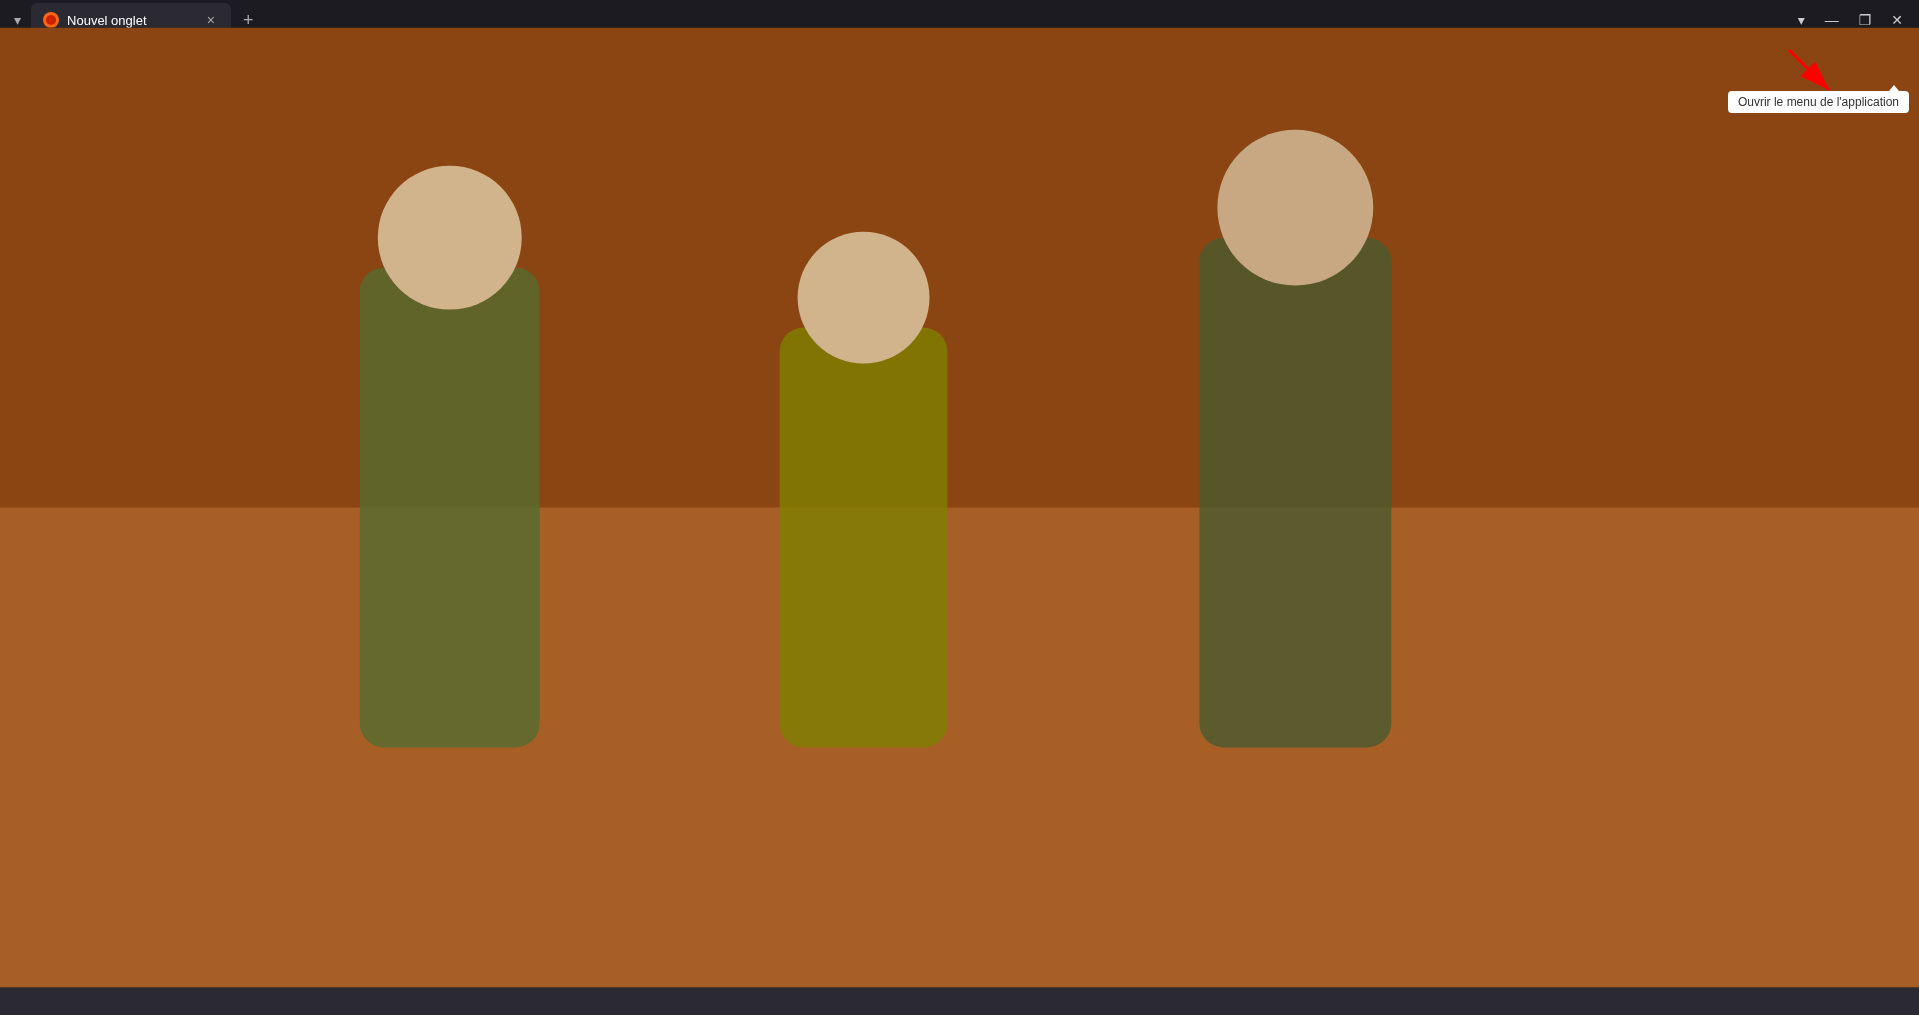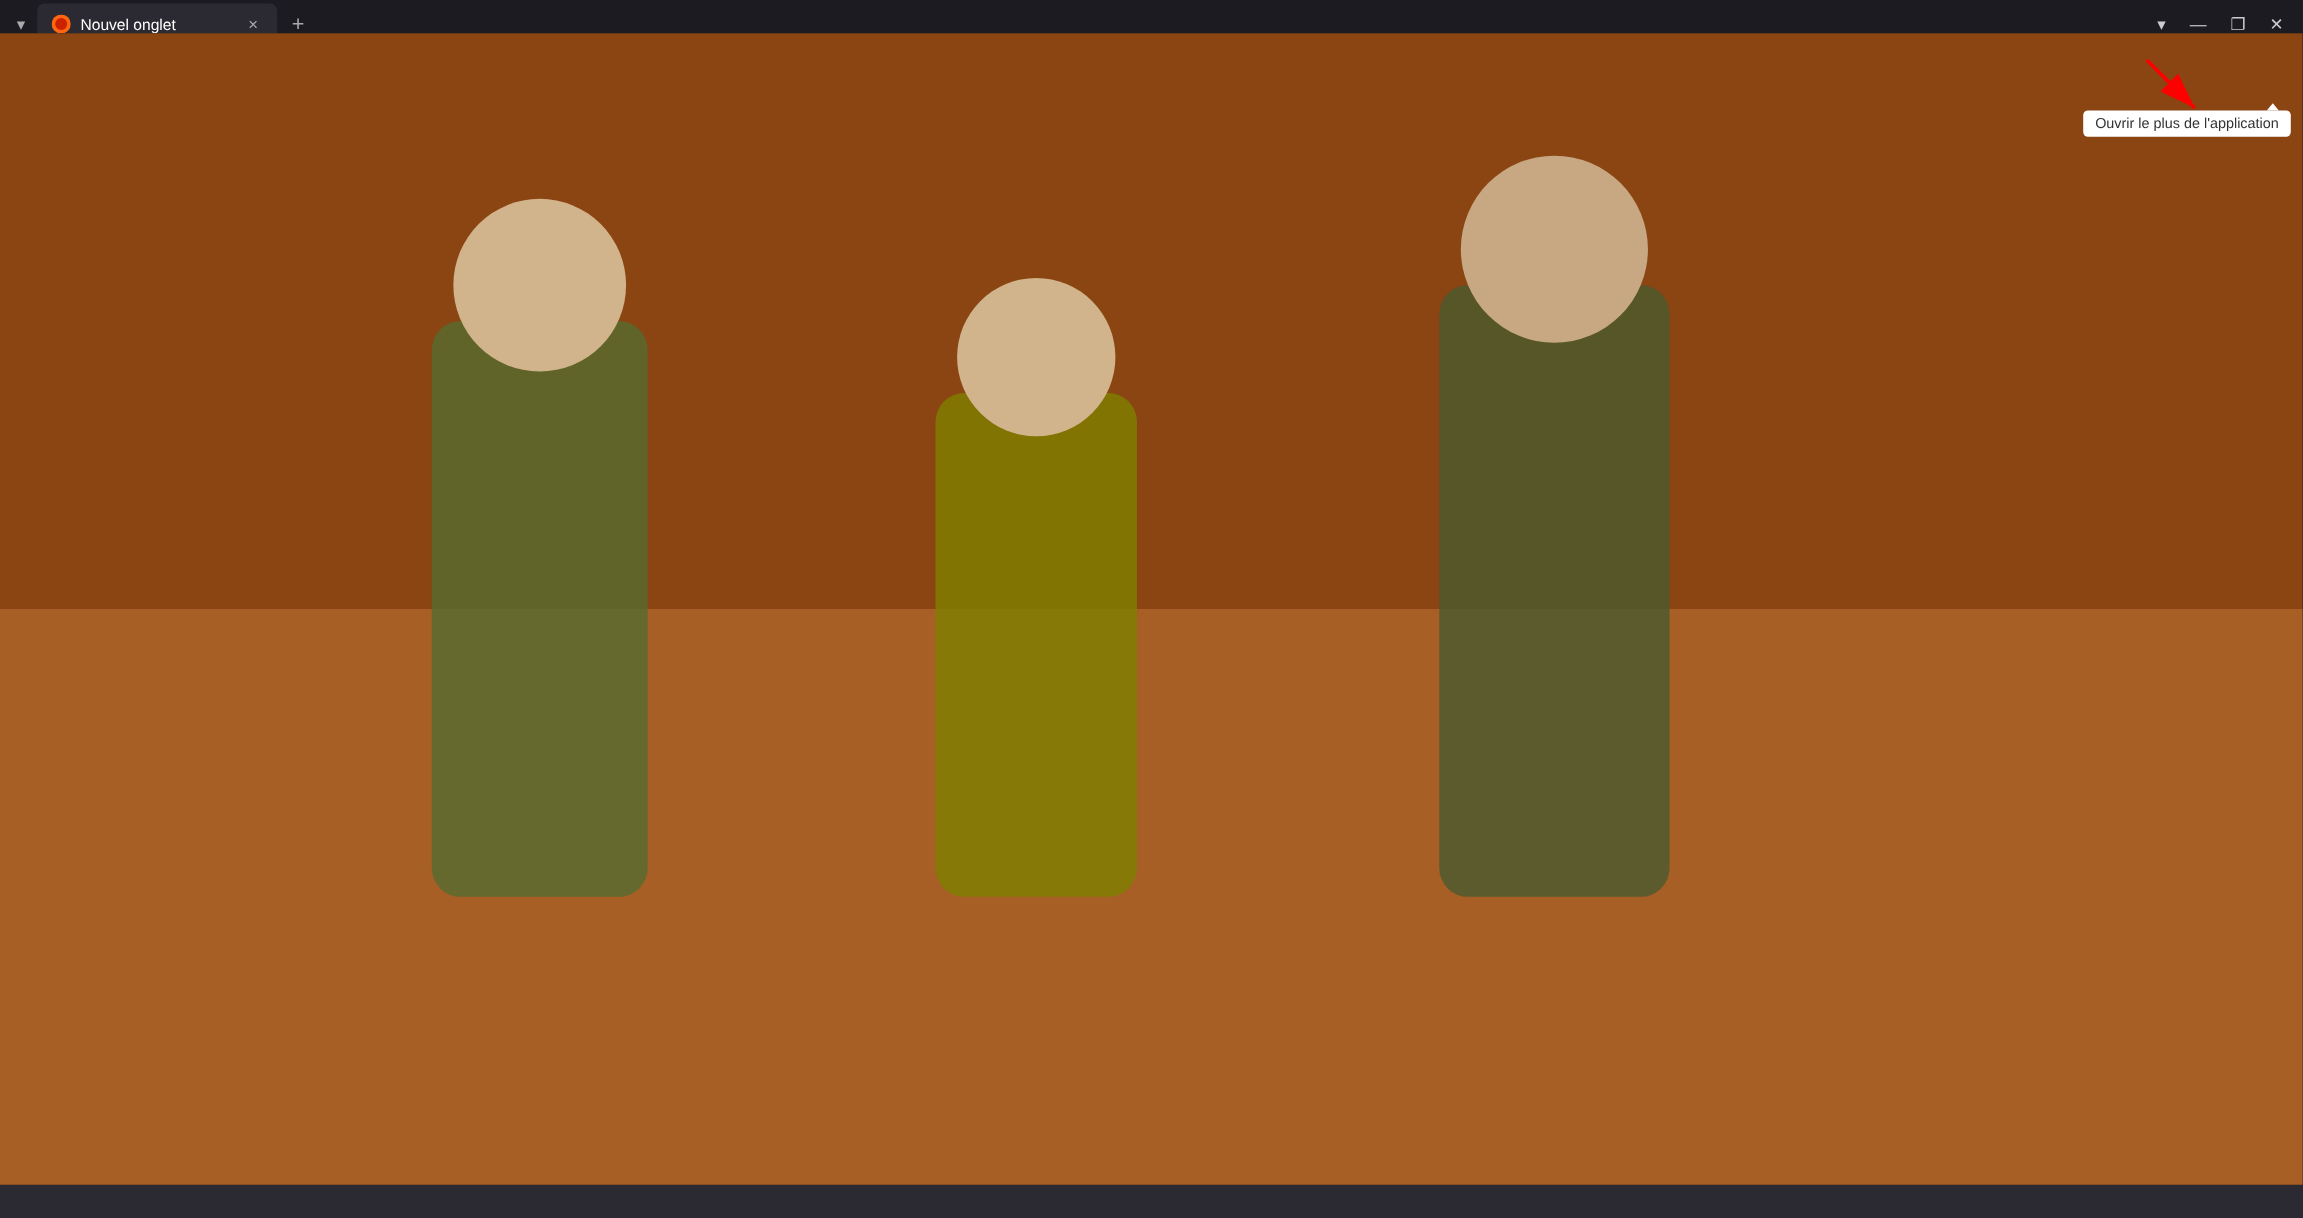--- a/index.html
+++ b/index.html
@@ -401,21 +401,21 @@
           <polyline points="5,7 9,11 13,7" fill="none" stroke="#ccc" stroke-width="1.5"></polyline>
         </svg>
       </button>
       <button class="nav-icon-btn" style="background:#4e4a8a; border-radius:50%; width:30px; height:30px; font-size:13px; color:#fff; font-weight:bold;">
         <span>F</span>
       </button>
       <button class="nav-icon-btn highlighted" style="position:relative;">
         <span style="font-size:16px;">☰</span>
         <div class="tooltip-box">
           <div class="tooltip-arrow"></div>
-          <span>Ouvrir le plus de l'application</span>
+          <span>Ouvrir le menu de l'application</span>
         </div>
       </button>
     </div>
   </div>
 
   <svg style="position:absolute; top:30px; right:60px; width:200px; height:120px; pointer-events:none; z-index:300;">
     <defs>
       <marker id="arrowhead" markerWidth="10" markerHeight="7" refX="10" refY="3.5" orient="auto">
         <polygon points="0 0, 10 3.5, 0 7" fill="red"></polygon>
       </marker>

